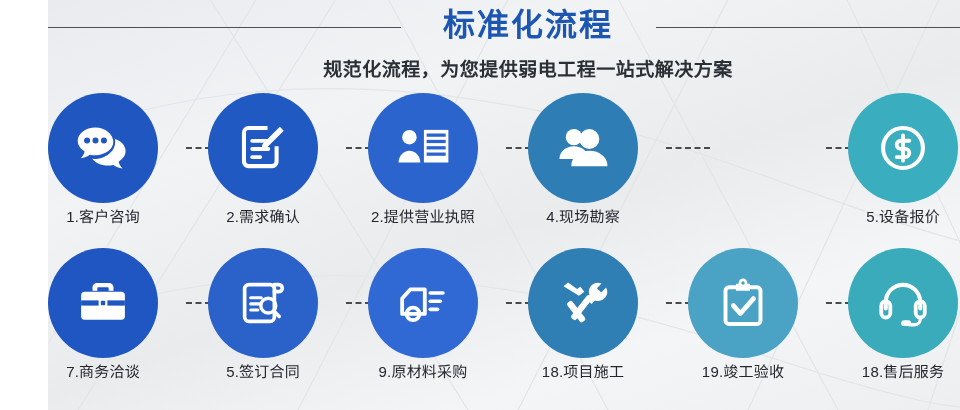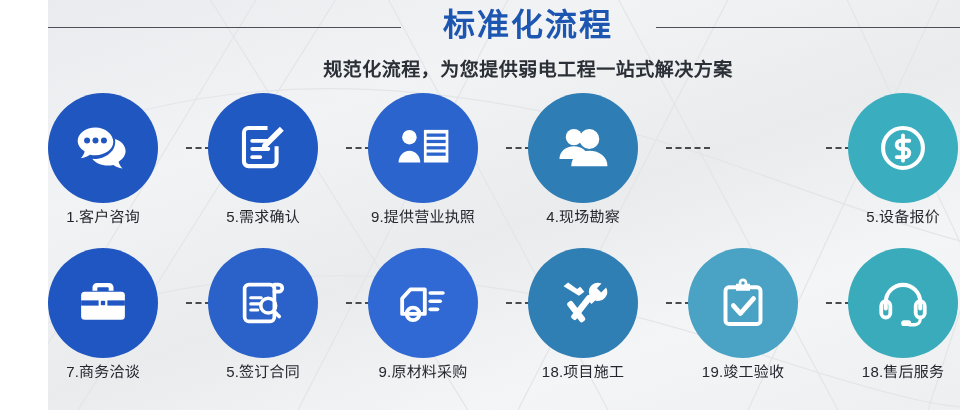--- a/index.html
+++ b/index.html
@@ -155,38 +155,38 @@
     <div class="step" style="left:135px;">
       <div class="circle" style="background:#2059c2;">
         <svg width="58" height="58" viewBox="0 0 64 64">
           <path fill="none" stroke="#fff" stroke-width="4.5" stroke-linejoin="round" d="M47 30v17a5 5 0 0 1-5 5H16a5 5 0 0 1-5-5V15a5 5 0 0 1 5-5h21"></path>
           <rect x="18" y="22" width="22" height="4.2" rx="2" fill="#fff"></rect>
           <rect x="18" y="31" width="22" height="4.2" rx="2" fill="#fff"></rect>
           <rect x="18" y="40" width="13" height="4.2" rx="2" fill="#fff"></rect>
           <path fill="#fff" d="M50.6 8.6l4.3 4.3-19.1 19.1-5.6 1.3 1.3-5.6z"></path>
         </svg>
       </div>
-      <div class="step-label">5.需求确认</div>
+      <div class="step-label">2.需求确认</div>
     </div>
 
     <div class="step" style="left:295px;">
       <div class="circle" style="background:#2a64cc;">
         <svg width="58" height="58" viewBox="0 0 64 64">
           <circle cx="17" cy="20" r="8" fill="#fff"></circle>
           <path fill="#fff" d="M5 48c0-7.2 5.4-13 12-13s12 5.8 12 13z"></path>
           <rect x="33" y="12" width="27" height="36" fill="#fff"></rect>
           <g fill="#2a64cc">
             <rect x="36" y="16" width="21" height="3.6"></rect>
             <rect x="36" y="23" width="21" height="3.6"></rect>
             <rect x="36" y="30" width="21" height="3.6"></rect>
             <rect x="36" y="37" width="21" height="3.6"></rect>
           </g>
         </svg>
       </div>
-      <div class="step-label">9.提供营业执照</div>
+      <div class="step-label">2.提供营业执照</div>
     </div>
 
     <div class="step" style="left:455px;">
       <div class="circle" style="background:#2e7db5;">
         <svg width="58" height="58" viewBox="0 0 64 64">
           <circle cx="22" cy="20" r="9" fill="#fff"></circle>
           <path fill="#fff" d="M6 44c0-8.2 7.2-14 16-14s16 5.8 16 14z"></path>
           <circle cx="39" cy="22" r="11" fill="#fff"></circle>
           <path fill="#fff" d="M19 52c0-10.2 8.9-17 20-17s20 6.8 20 17z"></path>
         </svg>

